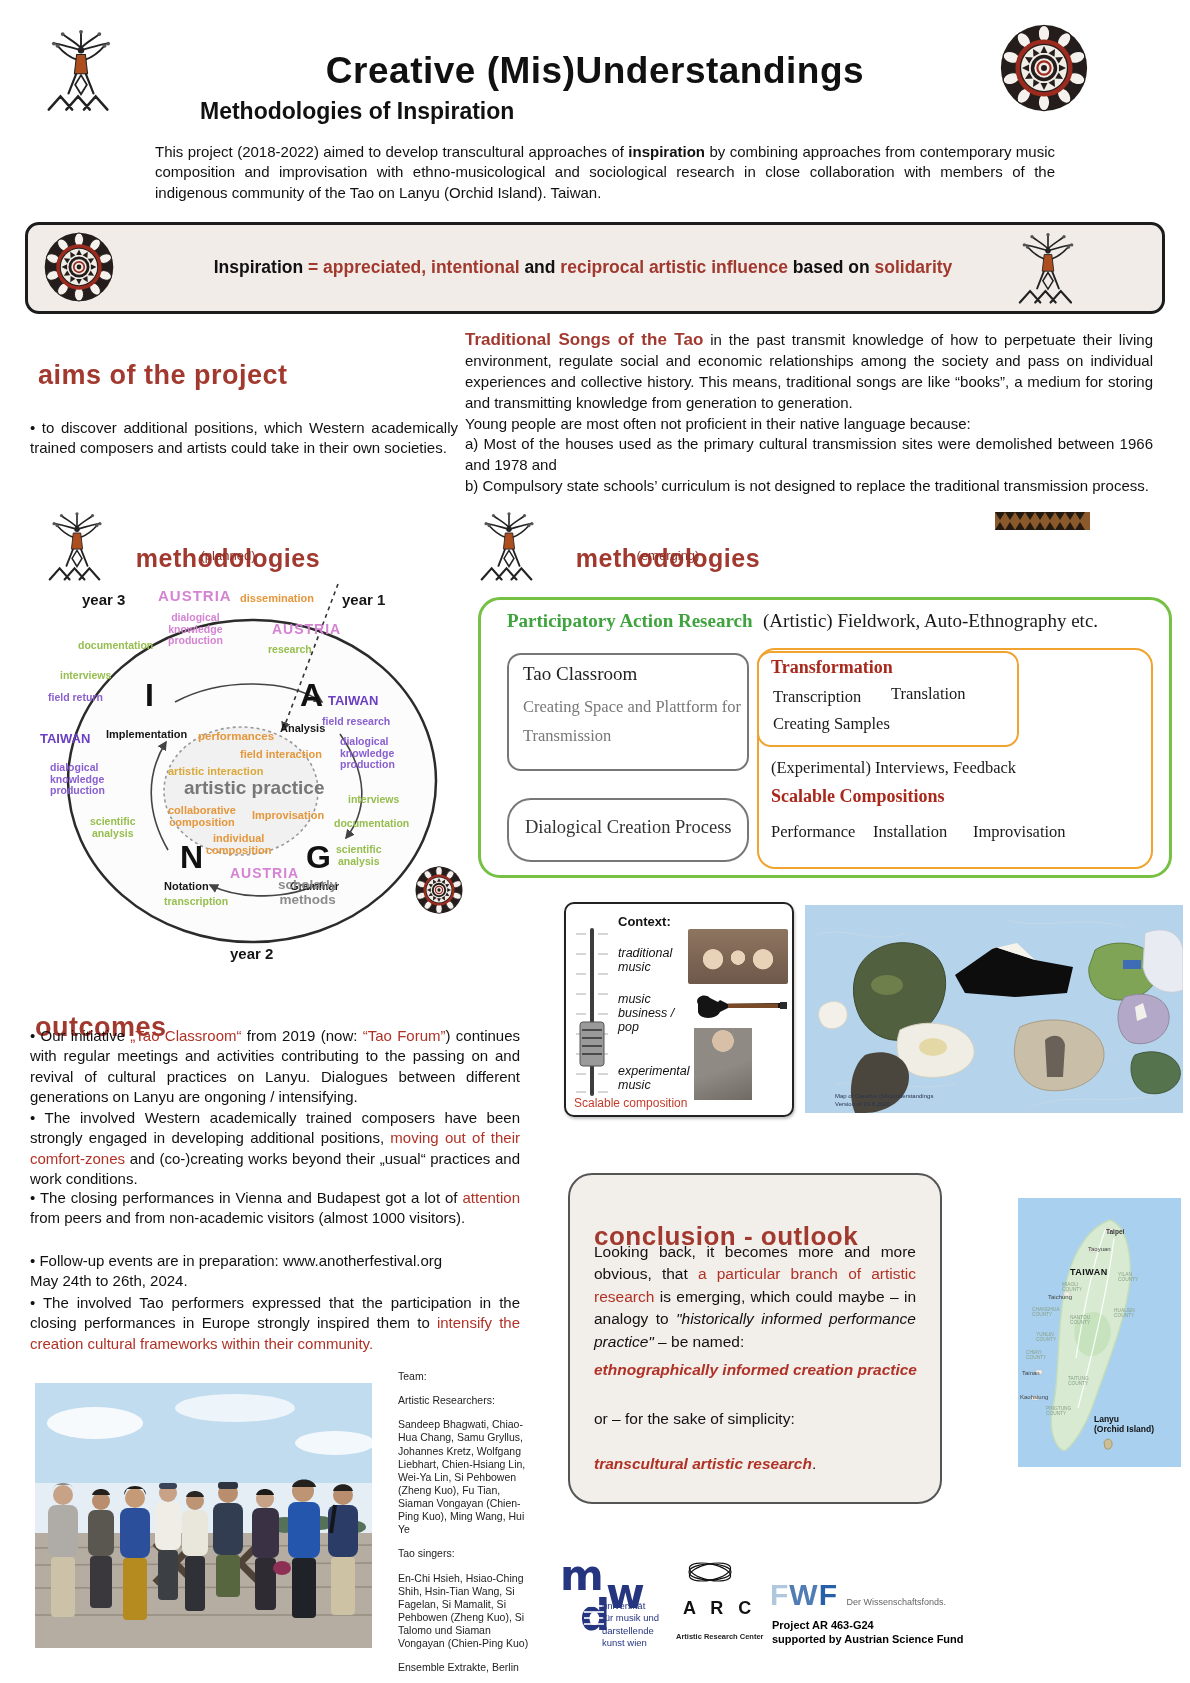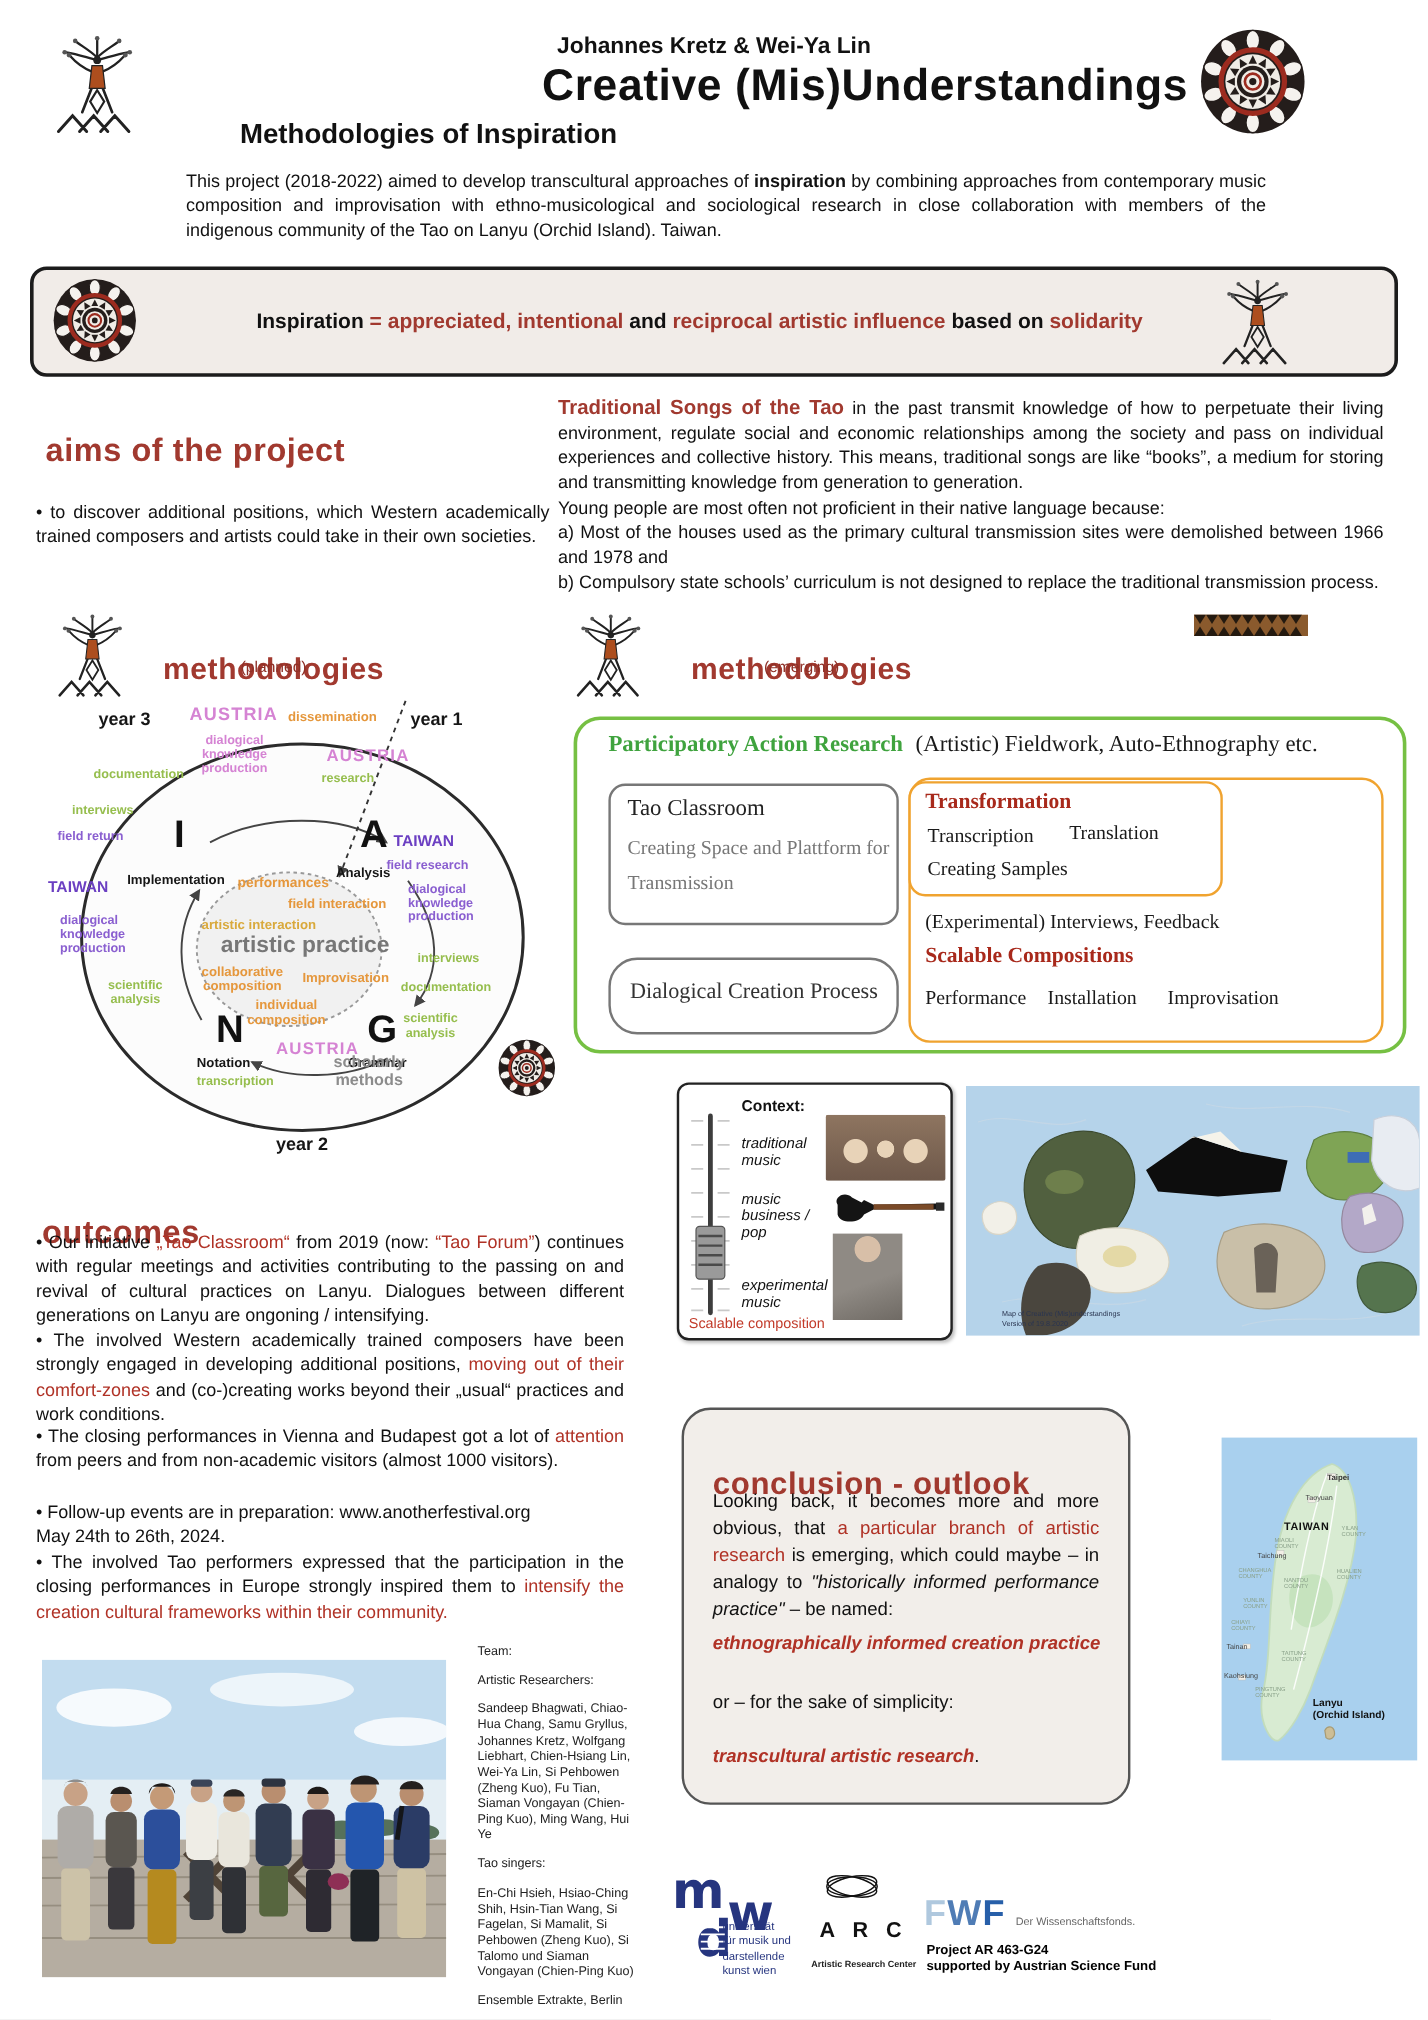--- a/index.html
+++ b/index.html
@@ -107,22 +107,21 @@
     </defs>
   </svg>
 
   <svg class="abs" style="left:40px;top:26px;width:82px;height:88px">
       <use href="#tribal"></use>
     </svg>
   <svg class="abs" style="left:1000px;top:24px;width:88px;height:88px">
       <use href="#emblem"></use>
     </svg>
 
-  <div class="abs" style="left:200px;top:28px;width:790px;text-align:center;font-size:19px;font-weight:700">Johannes Kretz &amp; Wei-Ya Lin</div>
-  <div class="abs" style="left:200px;top:50px;width:790px;text-align:right;font-size:37px;font-weight:700;letter-spacing:.5px">Creative (Mis)Understandings</div>
+  <div class="abs" style="left:200px;top:50px;width:790px;text-align:center;font-size:37px;font-weight:700;letter-spacing:.5px">Creative (Mis)Understandings</div>
   <div class="abs" style="left:200px;top:98px;width:790px;text-align:left;font-size:23px;font-weight:700">Methodologies of Inspiration</div>
 
   <div class="abs jt body15" style="left:155px;top:142px;width:900px"><span>This project (2018-2022) aimed to develop transcultural approaches of </span><span class="seg-b">inspiration</span><span> by combining approaches from contemporary music composition and improvisation with ethno-musicological and sociological research in close collaboration with members of the indigenous community of the Tao on Lanyu (Orchid Island). Taiwan.</span></div>
 
   <div class="abs banner-box" style="left:25px;top:222px;width:1134px;height:86px">
     <svg class="abs" style="left:16px;top:7px;width:70px;height:70px">
         <use href="#emblem"></use>
       </svg>
     <div class="abs banner-text" style="left:110px;top:32px;width:890px;text-align:center"><span>Inspiration </span><span class="seg-r">= appreciated, intentional </span><span>and </span><span class="seg-r">reciprocal artistic influence </span><span>based on </span><span class="seg-r">solidarity</span></div>
     <svg class="abs" style="left:988px;top:3px;width:64px;height:80px">

